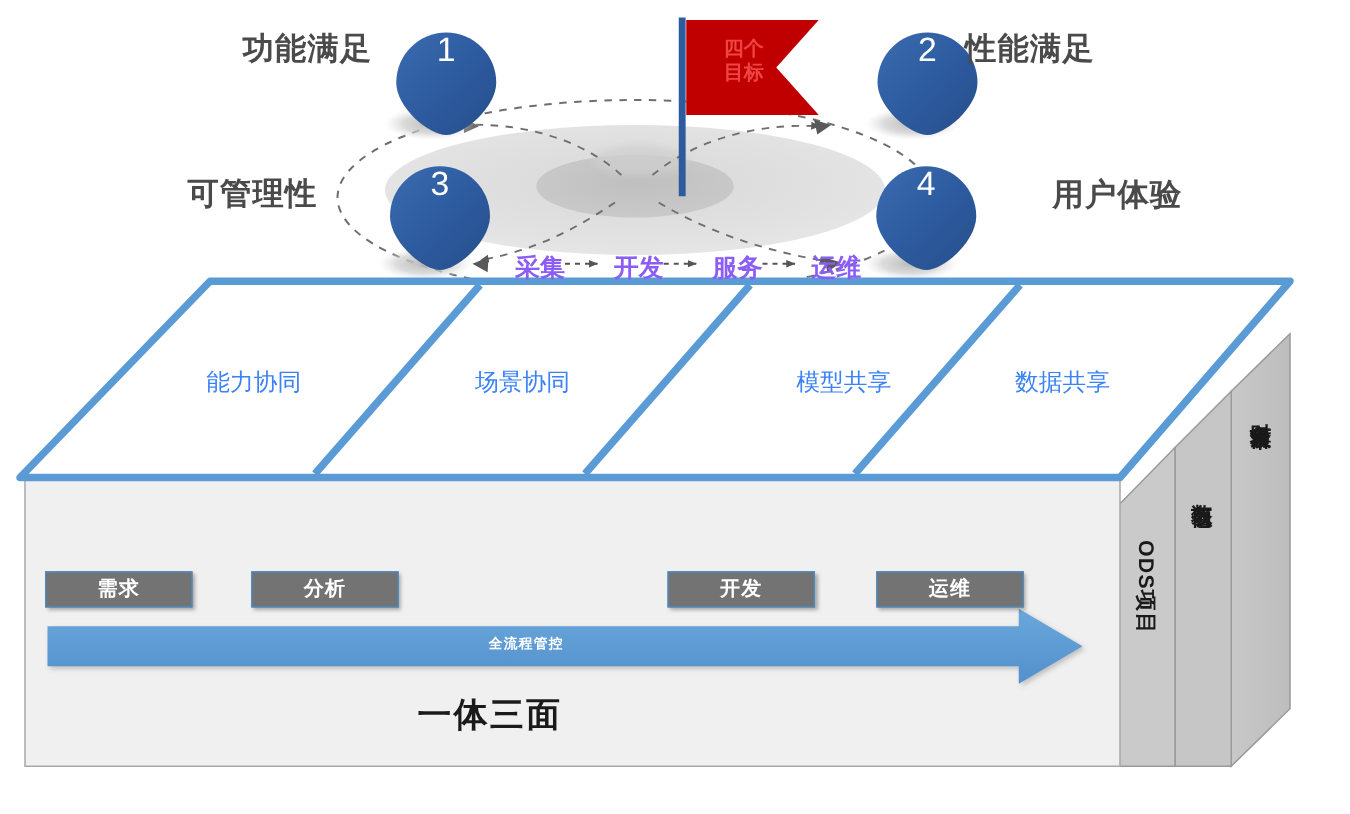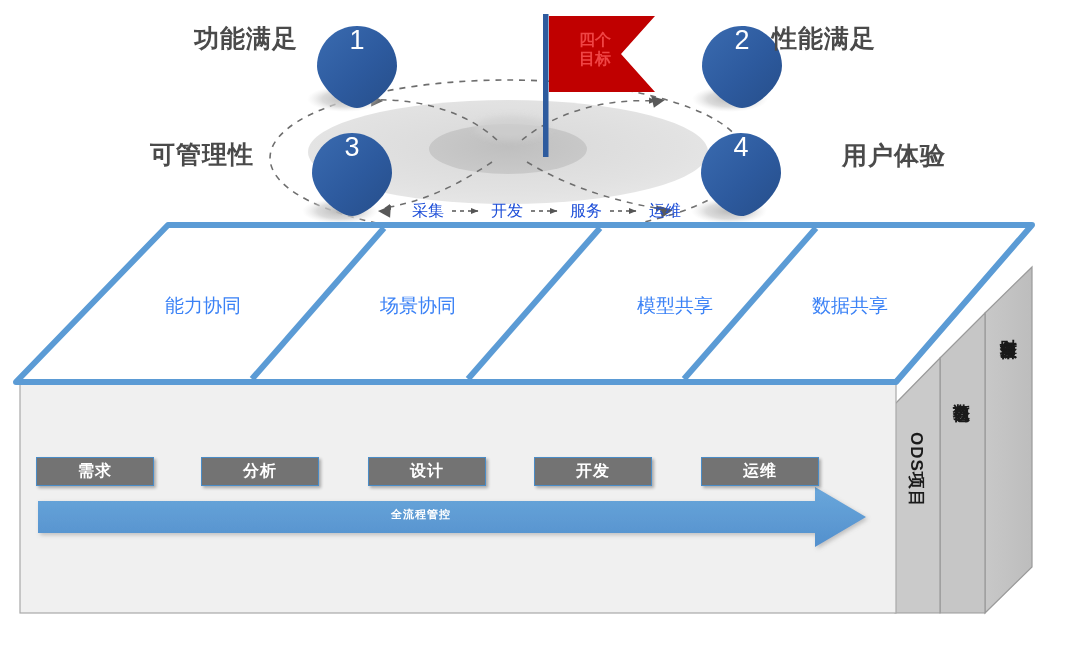--- a/index.html
+++ b/index.html
@@ -26,21 +26,21 @@
   }
 
   
   .pin-num{
     position:absolute;color:#ffffff;font-size:27px;font-weight:400;
     text-align:center;width:44px;
   }
 
   
   .flow-label{
-    position:absolute;font-size:16px;color:#1d4ed8;font-weight:400;
+    position:absolute;font-size:20px;color:#8b5cf6;font-weight:700;
     font-family:"DejaVu Sans","Liberation Sans",sans-serif;
   }
 
   
   .slab-label{
     position:absolute;font-size:19px;color:#3b82f6;white-space:nowrap;
   }
 
   
   .side-label{
@@ -218,20 +218,20 @@
   <div class="slab-label" style="left:380px;top:293px;">场景协同</div>
   <div class="slab-label" style="left:597px;top:293px;margin-left:40px;">模型共享</div>
   <div class="slab-label" style="left:812px;top:293px;">数据共享</div>
 
   <div class="side-label latin" style="left:908px;top:432px;">ODS项目</div>
   <div class="side-label" style="left:953px;top:390px;">数仓项目</div>
   <div class="side-label" style="left:1000px;top:325px;">财务集市项目</div>
 
   <div class="stage-btn" style="left:36px;top:457px;">需求</div>
   <div class="stage-btn" style="left:201px;top:457px;">分析</div>
-  <div class="stage-btn" style="left:368px;top:457px;">设计</div>
   <div class="stage-btn" style="left:534px;top:457px;">开发</div>
   <div class="stage-btn" style="left:701px;top:457px;">运维</div>
 
   <div class="arrow-text" style="left:391px;top:507px;">全流程管控</div>
 
+  <div class="bottom-title" style="left:334px;top:554px;">一体三面</div>
 
 </div>
 
 </body></html>

